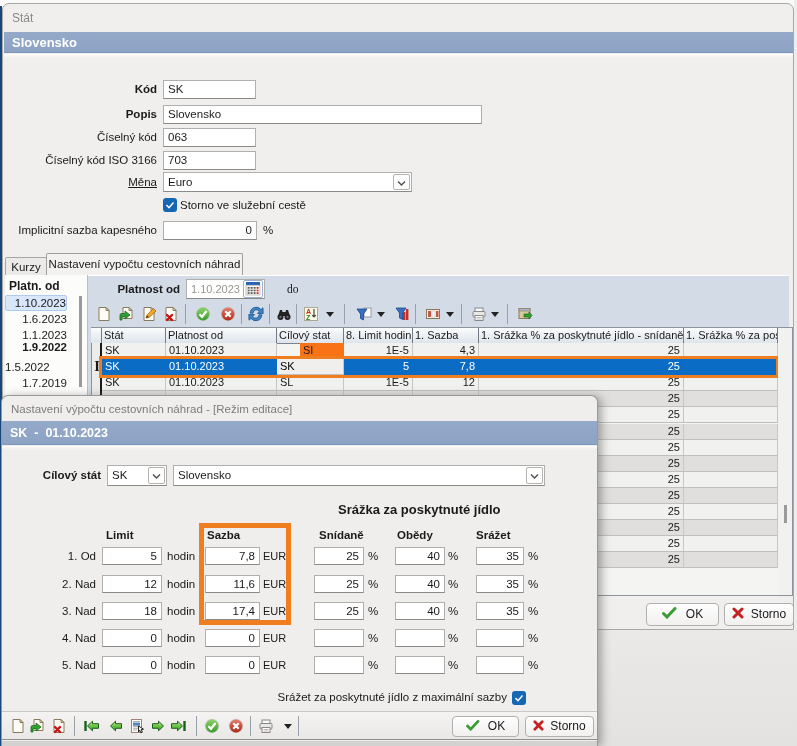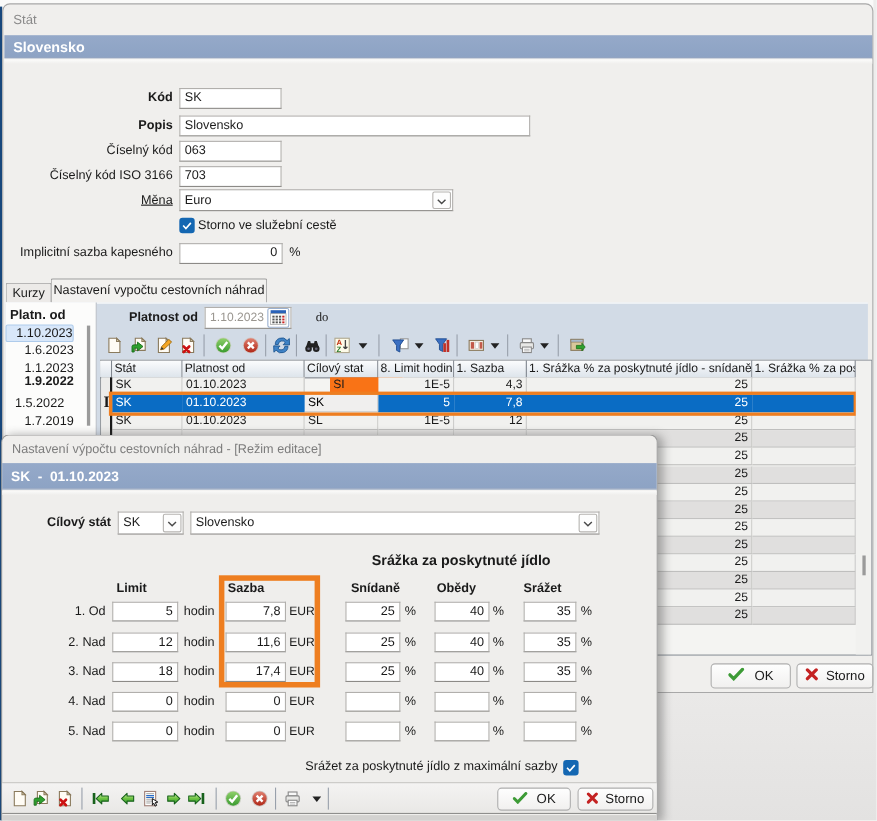--- a/index.html
+++ b/index.html
@@ -69,21 +69,21 @@
 <div class="txt" style="left:263px;top:221px;height:19px;line-height:19px;">%</div>
 <div class="abs" style="left:5px;top:257px;width:42px;height:18px;background:#eceae8;border:1px solid #a5a5a5;border-bottom:none;border-radius:2px 2px 0 0;text-align:center;line-height:18px;">Kurzy</div>
 <div class="abs" style="left:46px;top:253px;width:197px;height:38px;background:#f2f1ef;border:1px solid #a0a0a0;border-bottom:none;border-radius:2px 2px 0 0;text-align:center;line-height:21px;">Nastavení vypočtu cestovních náhrad</div>
 <div class="abs" style="left:5px;top:275px;width:784px;height:321px;background:#d2dbe6;border-top:1px solid #fff;"></div>
 <div class="abs" style="left:5px;top:275px;width:83px;height:321px;background:#fcfcfb;border-right:1px solid #b9bfc7;"></div>
 <div class="txt b" style="left:9px;top:277px;height:18px;line-height:18px;font-size:12px;">Platn. od</div>
 <div class="abs" style="left:5px;top:295px;width:62px;height:16px;line-height:15px;text-align:right;background:#d8e7f9;border:1px solid #aecbeb;border-radius:2px;box-sizing:border-box;">1.10.2023</div>
 <div class="abs" style="left:5px;top:312px;width:62px;height:16px;line-height:15px;text-align:right;">1.6.2023</div>
 <div class="abs" style="left:5px;top:328px;width:62px;height:16px;line-height:15px;text-align:right;">1.1.2023</div>
 <div class="abs" style="left:5px;top:340px;width:62px;height:16px;line-height:15px;text-align:right;font-weight:bold;">1.9.2022</div>
-<div class="abs" style="left:5px;top:360px;width:62px;height:16px;line-height:15px;text-align:center;">1.5.2022</div>
+<div class="abs" style="left:5px;top:360px;width:62px;height:16px;line-height:15px;text-align:left;">1.5.2022</div>
 <div class="abs" style="left:5px;top:376px;width:62px;height:16px;line-height:15px;text-align:right;">1.7.2019</div>
 <div class="abs" style="left:79px;top:296px;width:3px;height:91px;background:#9a9a9a;"></div>
 <div class="lbl b " style="left:-80px;top:280px;width:260px;height:19px;line-height:19px;">Platnost od</div>
 <div class="fld" style="left:186px;top:279px;width:79px;height:20px;line-height:18px;color:#99958f;font-size:11px;">1.10.2023</div>
 <div class="abs" style="left:243px;top:280px;width:20px;height:18px;background:#fff;border:1px solid #9ab0d0;border-radius:2px;"></div>
 <svg class="ico" style="left:245px;top:281px;" width="16" height="16" viewBox="0 0 16 16">
     <rect x="1" y="1" width="14" height="3.2" fill="#2a62b8"></rect>
     <rect x="1" y="4.2" width="14" height="9.8" fill="#fdfdfb" stroke="#9a9a9a" stroke-width="0.6"></rect>
     <g fill="#555">
       <rect x="2.6" y="6" width="2" height="1.7"></rect>

